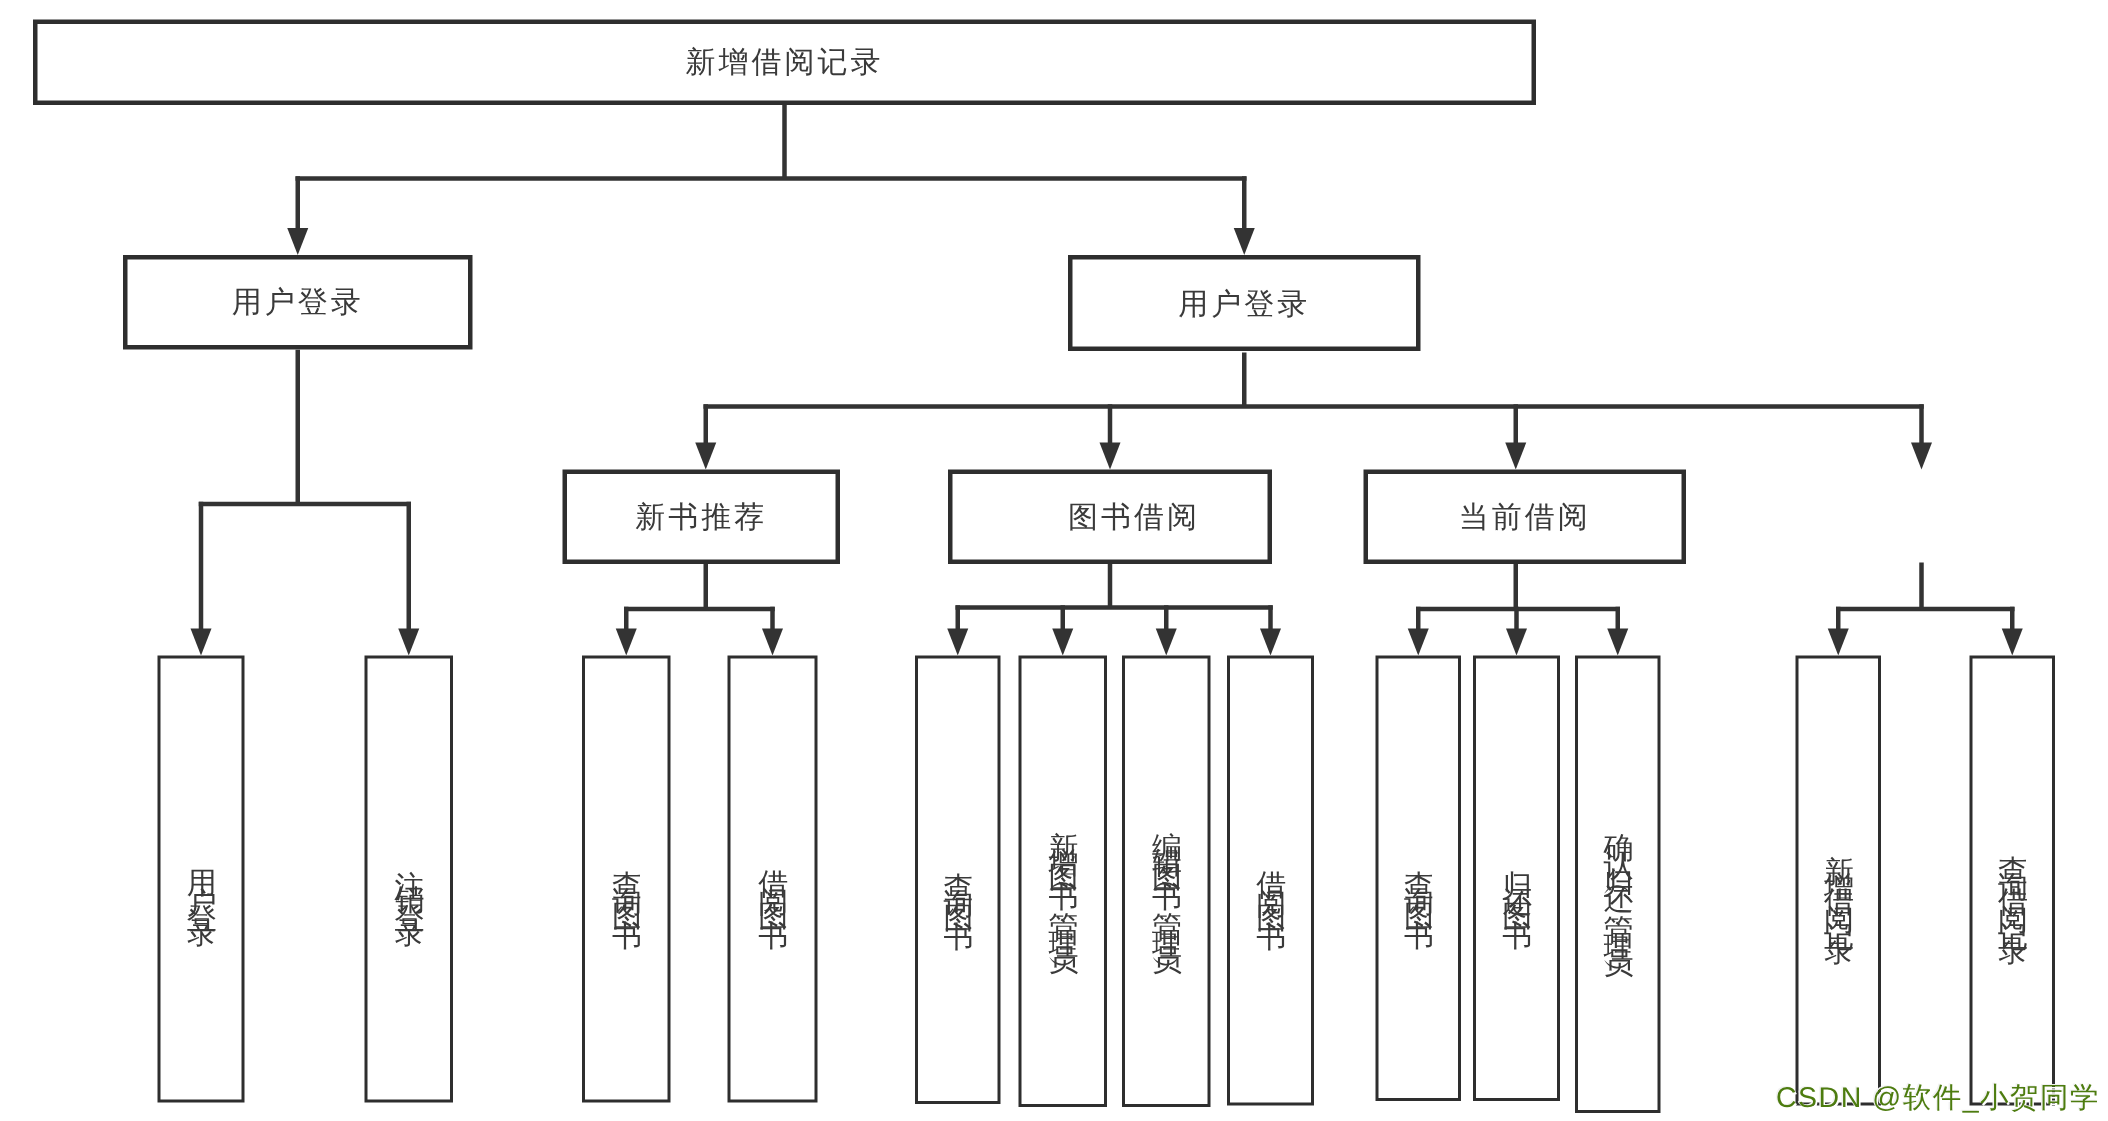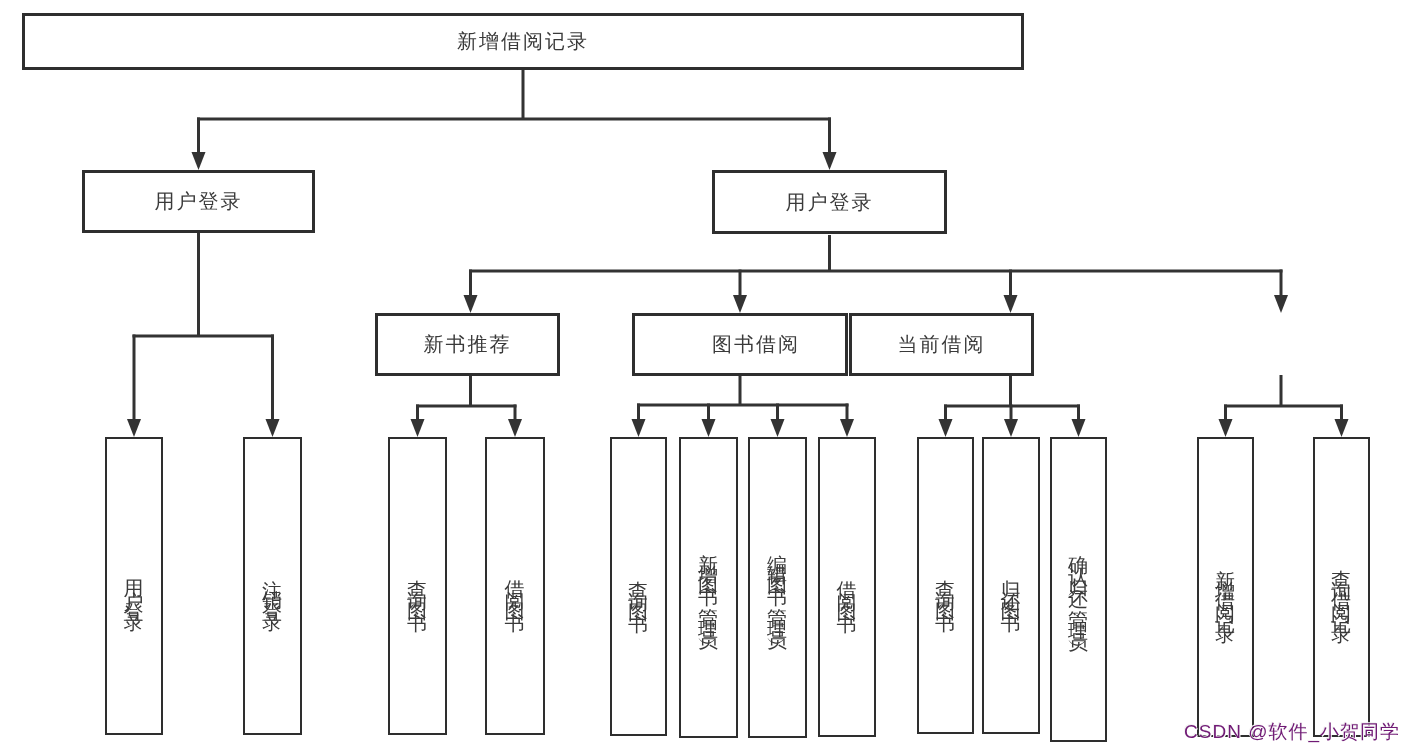--- a/index.html
+++ b/index.html
@@ -41,21 +41,21 @@
     letter-spacing: 11px;
     line-height: 1;
     color: #3a3a3a;
   }
   .watermark {
     position: absolute;
     right: 5px;
     bottom: 2px;
     font-size: 19px;
     letter-spacing: 1px;
-    color: #701a75;
+    color: #4d7c0f;
     text-shadow: 1px 1px 0 #ffffff, -1px -1px 0 #f2f2f2;
     white-space: nowrap;
   }
 </style>
 </head>
 <body>
 
 <div class="canvas">
 
   <svg class="wires" viewBox="0 0 1405 747" xmlns="http://www.w3.org/2000/svg" fill="none" stroke="#333333" stroke-width="3">
@@ -137,21 +137,21 @@
   <div class="node" style="left:712px; top:170px; width:235px; height:64px;">
     <span>用户登录</span>
   </div>
 
   <div class="node" style="left:363px; top:313px; width:185px; height:63px;margin-left:12px;">
     <span>新书推荐</span>
   </div>
   <div class="node" style="left:632px; top:313px; width:216px; height:63px;padding-left:32px;">
     <span>图书借阅</span>
   </div>
-  <div class="node" style="left:849px; top:313px; width:185px; height:63px;">
+  <div class="node" style="left:909px; top:313px; width:215px; height:63px;">
     <span>当前借阅</span>
   </div>
 
   <div class="node leaf" style="left:105px; top:437px; width:58px; height:298px;">
     <span class="vtext">用户登录</span>
   </div>
   <div class="node leaf" style="left:243px; top:437px; width:59px; height:298px;">
     <span class="vtext">注销登录</span>
   </div>
 

